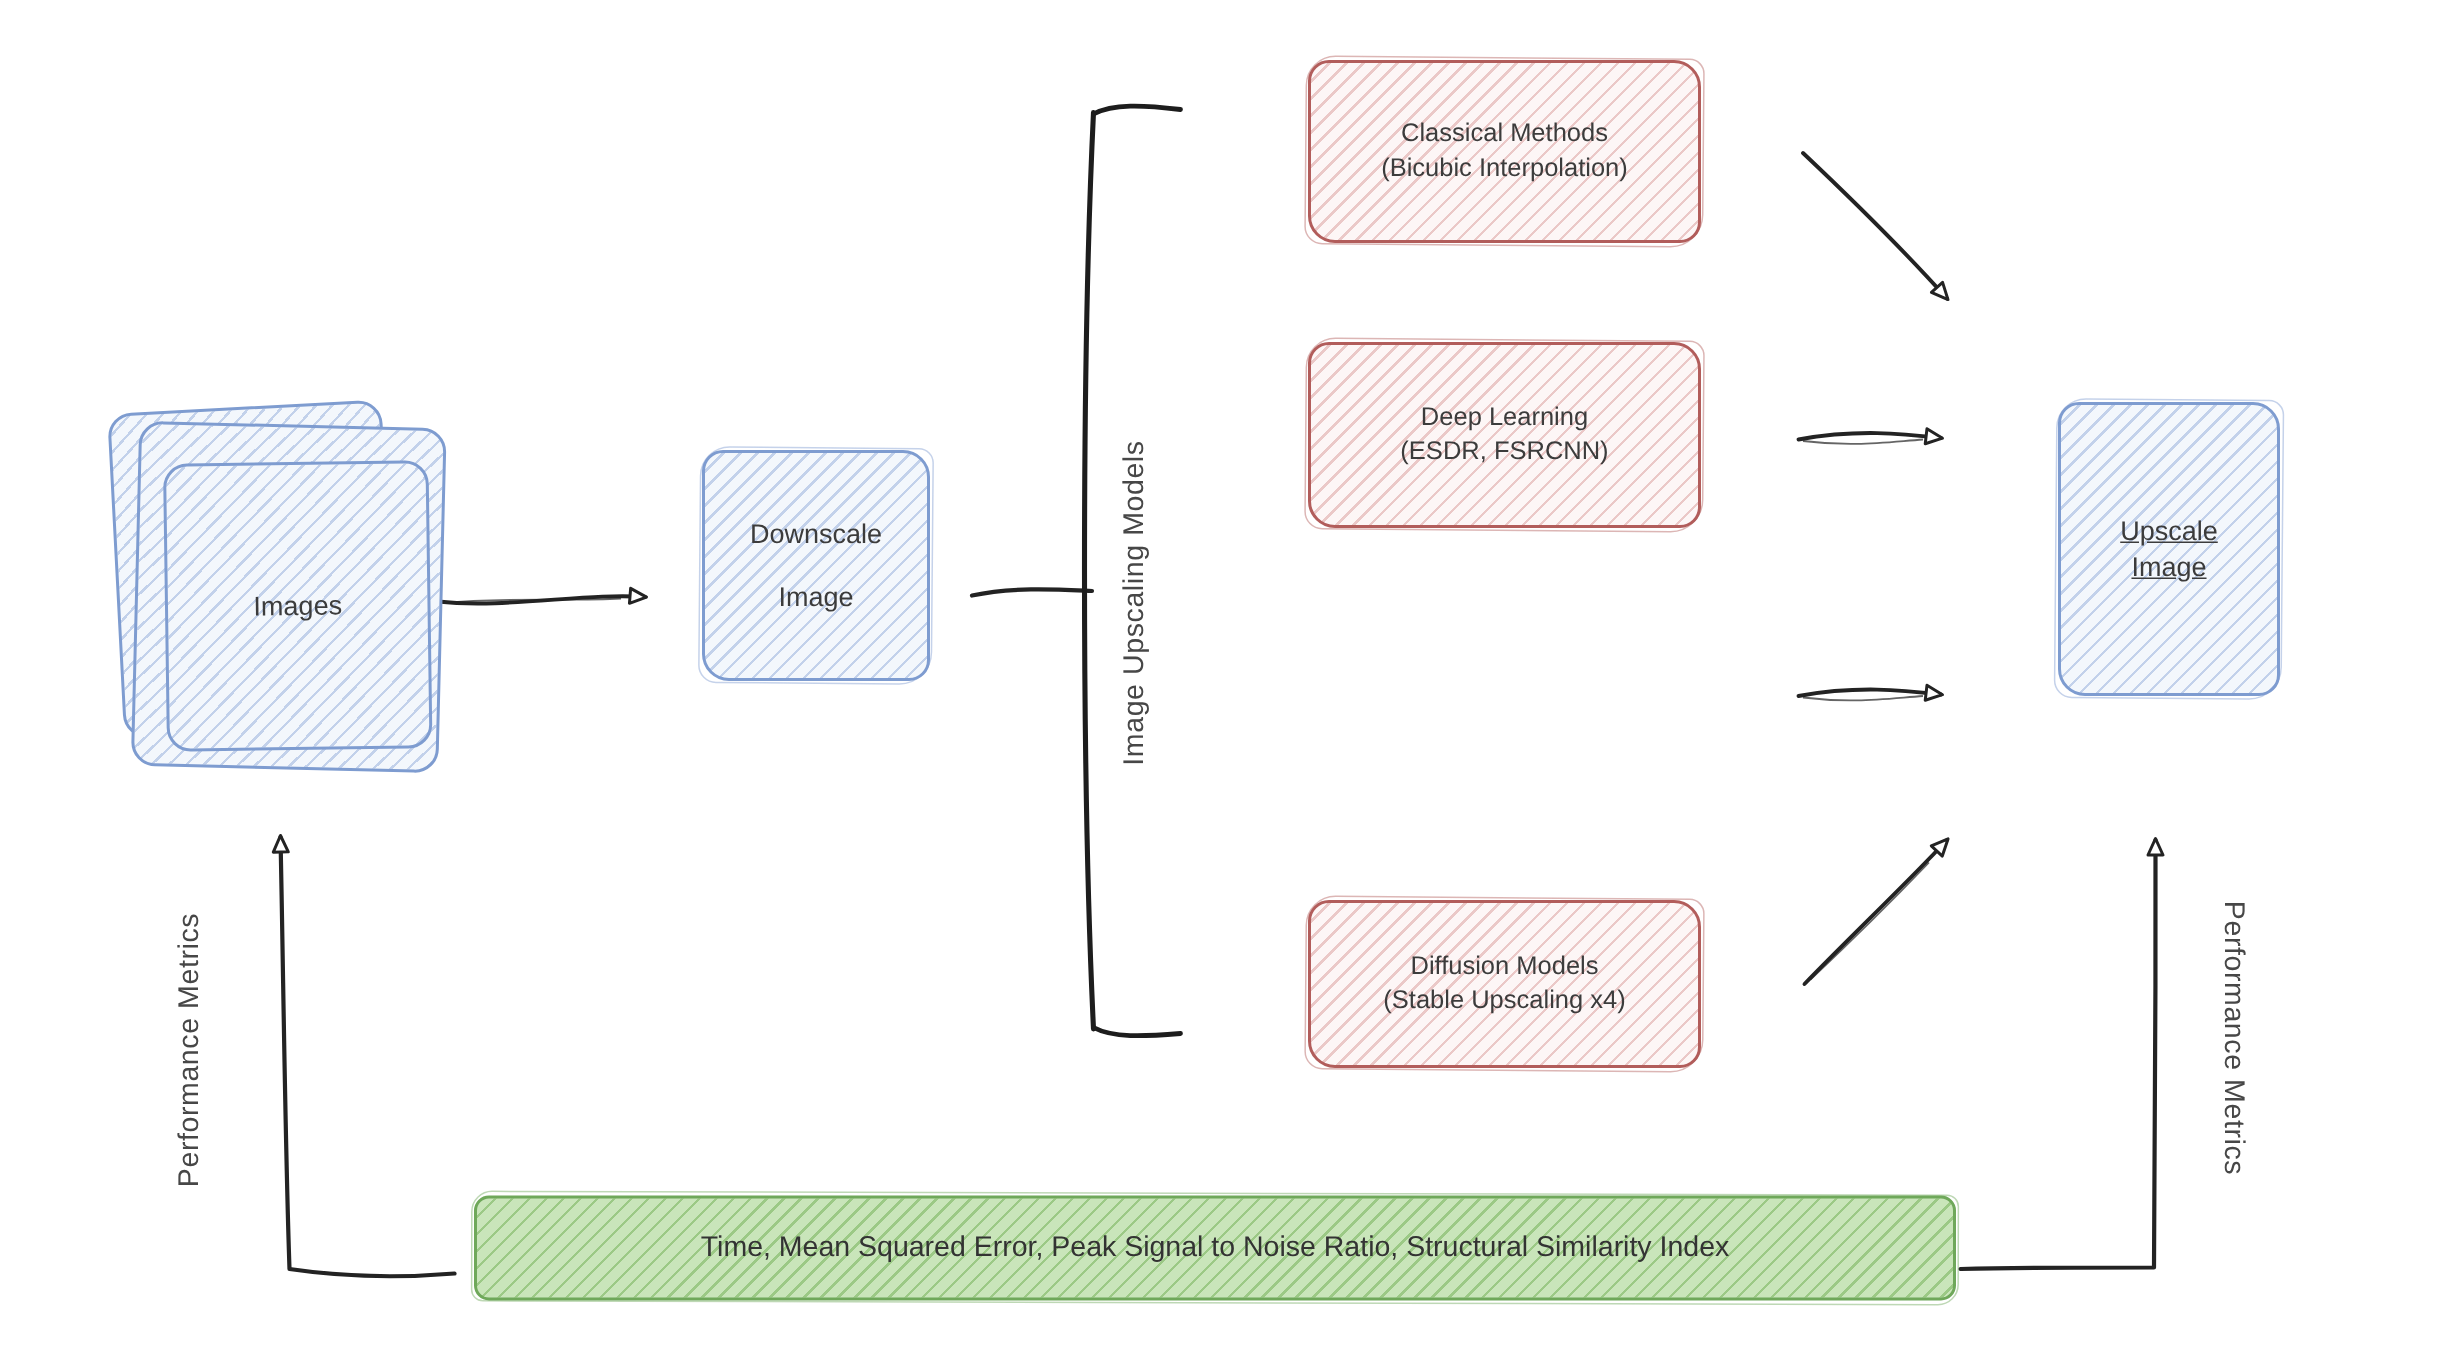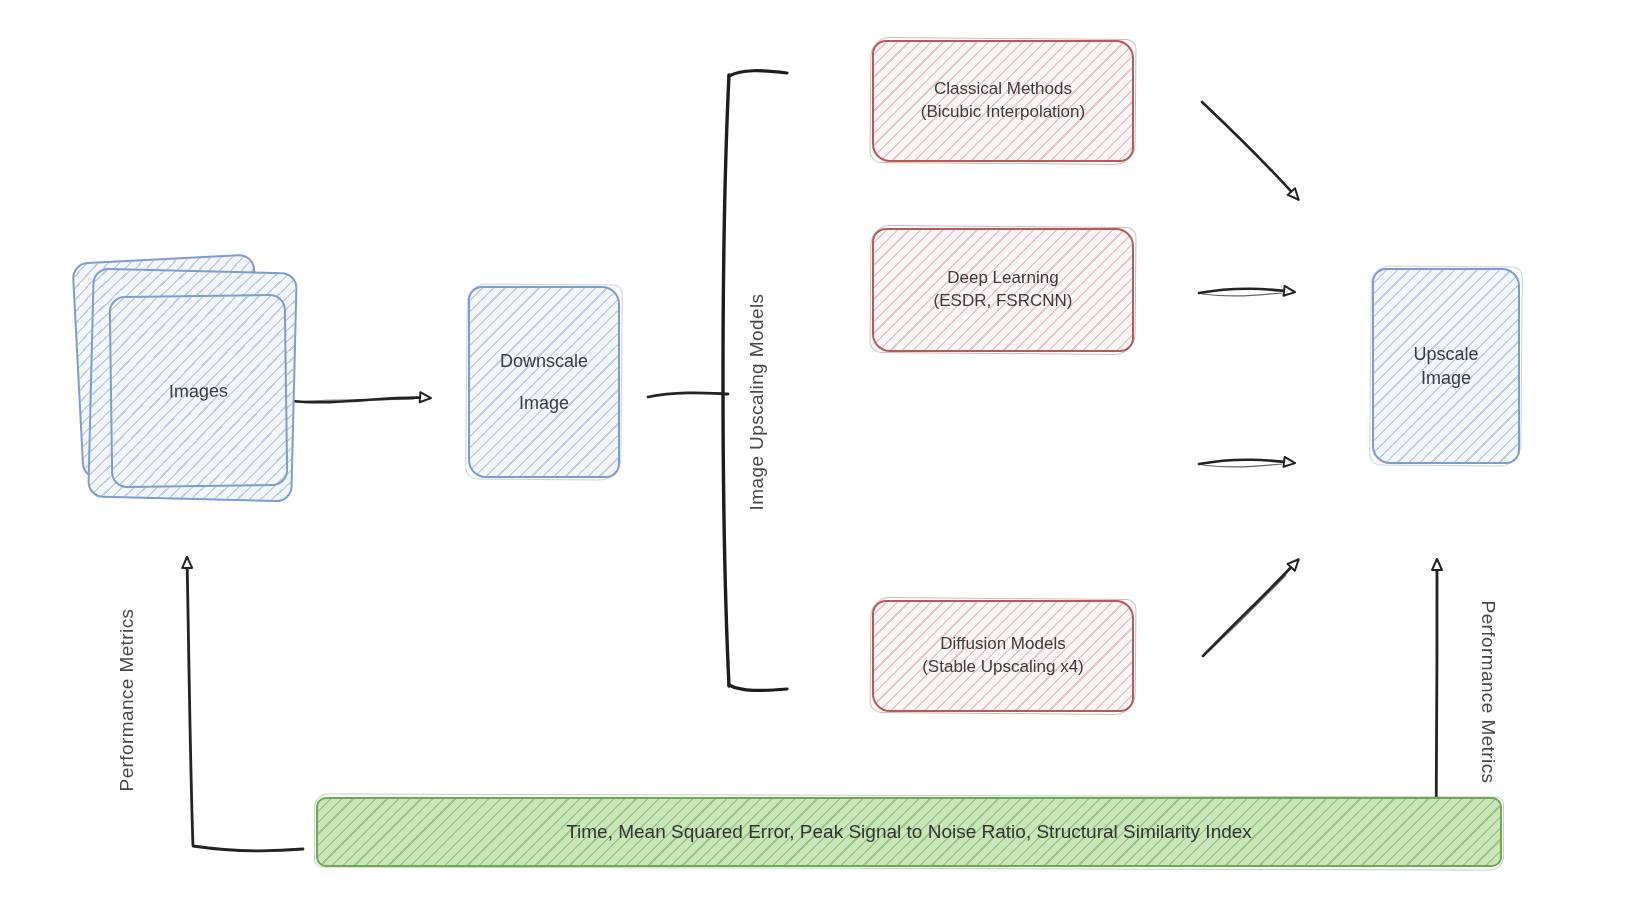--- a/index.html
+++ b/index.html
@@ -23,40 +23,40 @@
   }
   .sketch::after {
     content:""; position:absolute; inset:-4px; pointer-events:none;
     border:1.5px solid var(--stroke); opacity:.45;
     border-radius:20px 10px 22px 12px; transform:rotate(.5deg);
   }
   .label { font-size:17px; line-height:1.35; text-align:center; color:#3c3c3c; }
   .label-lg { font-size:18px; }
 
   
-  .images-stack { position:absolute; left:75px; top:256px; width:235px; height:245px; }
+  .images-stack { position:absolute; left:75px; top:269px; width:235px; height:245px; }
   .card { position:absolute; box-sizing:border-box; border:2px solid var(--stroke);
           background-color:var(--fill);
           background-image:repeating-linear-gradient(135deg, var(--hatch) 0 1.6px, transparent 1.6px 8px);
           border-radius:16px; }
   .card-back { left:2px; top:2px; width:183px; height:217px; transform:rotate(-3deg); }
   .card-mid  { left:15px; top:14px; width:205px; height:230px; transform:rotate(1.4deg); }
   .card-front{ left:35px; top:39px; width:177px; height:192px; transform:rotate(-.8deg);
                display:flex; align-items:center; justify-content:center; }
 
-  .node-downscale { left:468px; top:286px; width:152px; height:192px;gap:17px; }
-  .node-upscale   { left:1372px; top:268px; width:148px; height:196px; }
+  .node-downscale { left:468px; top:300px; width:152px; height:154px;gap:17px; }
+  .node-upscale   { left:1372px; top:268px; width:148px; height:196px;text-decoration:underline; }
 
   .model { left:872px; width:262px; }
   .model-1 { top:40px;  height:122px; }
   .model-2 { top:228px; height:124px; }
   .model-3 { top:420px; height:118px; }
   .model-4 { top:600px; height:112px;align-items:center; }
 
-  .metrics-bar { left:316px; top:797px; width:1186px; height:70px; border-radius:10px; }
+  .metrics-bar { left:316px; top:797px; width:988px; height:70px; border-radius:10px; }
   .metrics-bar::after { border-radius:14px 8px 14px 8px; transform:rotate(.15deg); }
   .metrics-bar .label { font-size:19px; color:#333; }
 
   .vlabel {
     position:absolute; white-space:nowrap; font-size:19px; color:#474747;
     letter-spacing:.4px;
   }
   .vlabel-ccw { transform:translate(-50%,-50%) rotate(-90deg); }
   .vlabel-cw  { transform:translate(-50%,-50%) rotate(90deg); }
   .v-models { left:757px; top:402px; }

